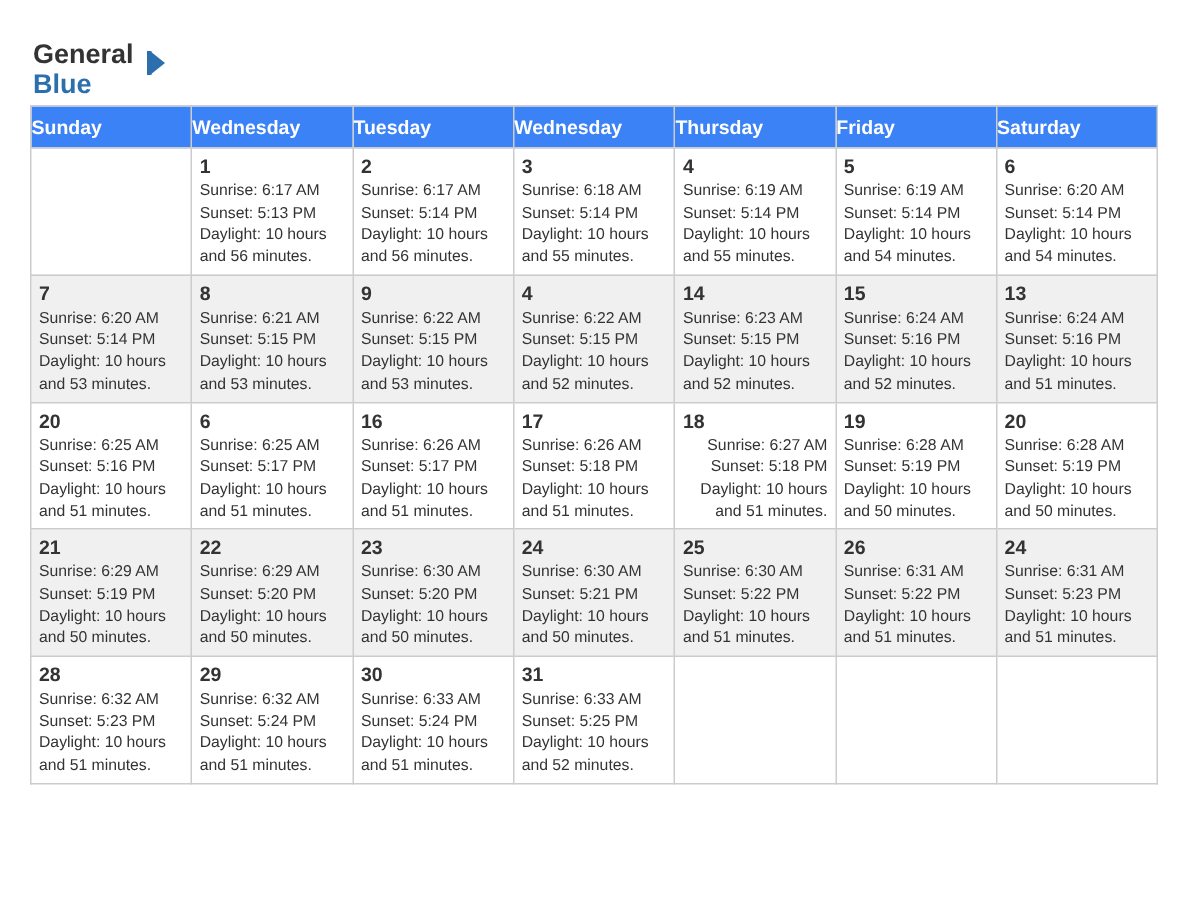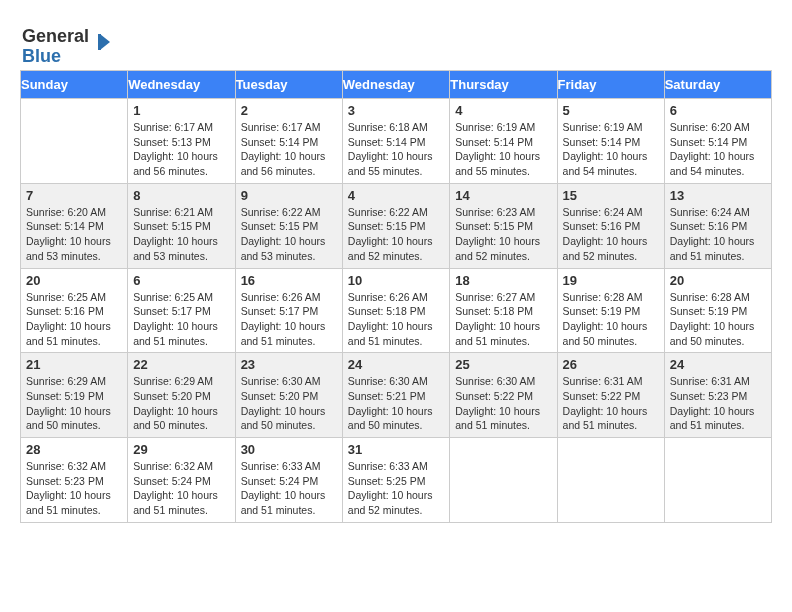--- a/index.html
+++ b/index.html
@@ -217,29 +217,29 @@
 and 51 minutes.</div>
         </td>
         <td>
           <div class="day-number">16</div>
           <div class="day-info" style="white-space: pre-line;">Sunrise: 6:26 AM
 Sunset: 5:17 PM
 Daylight: 10 hours
 and 51 minutes.</div>
         </td>
         <td>
-          <div class="day-number">10</div>
+          <div class="day-number">17</div>
           <div class="day-info" style="white-space: pre-line;">Sunrise: 6:26 AM
 Sunset: 5:18 PM
 Daylight: 10 hours
 and 51 minutes.</div>
         </td>
         <td>
           <div class="day-number">18</div>
-          <div class="day-info" style="white-space: pre-line;">Sunrise: 6:27 AM
+          <div class="day-info" style="white-space: pre-line; text-align: right;">Sunrise: 6:27 AM
 Sunset: 5:18 PM
 Daylight: 10 hours
 and 51 minutes.</div>
         </td>
         <td>
           <div class="day-number">19</div>
           <div class="day-info" style="white-space: pre-line;">Sunrise: 6:28 AM
 Sunset: 5:19 PM
 Daylight: 10 hours
 and 50 minutes.</div>

